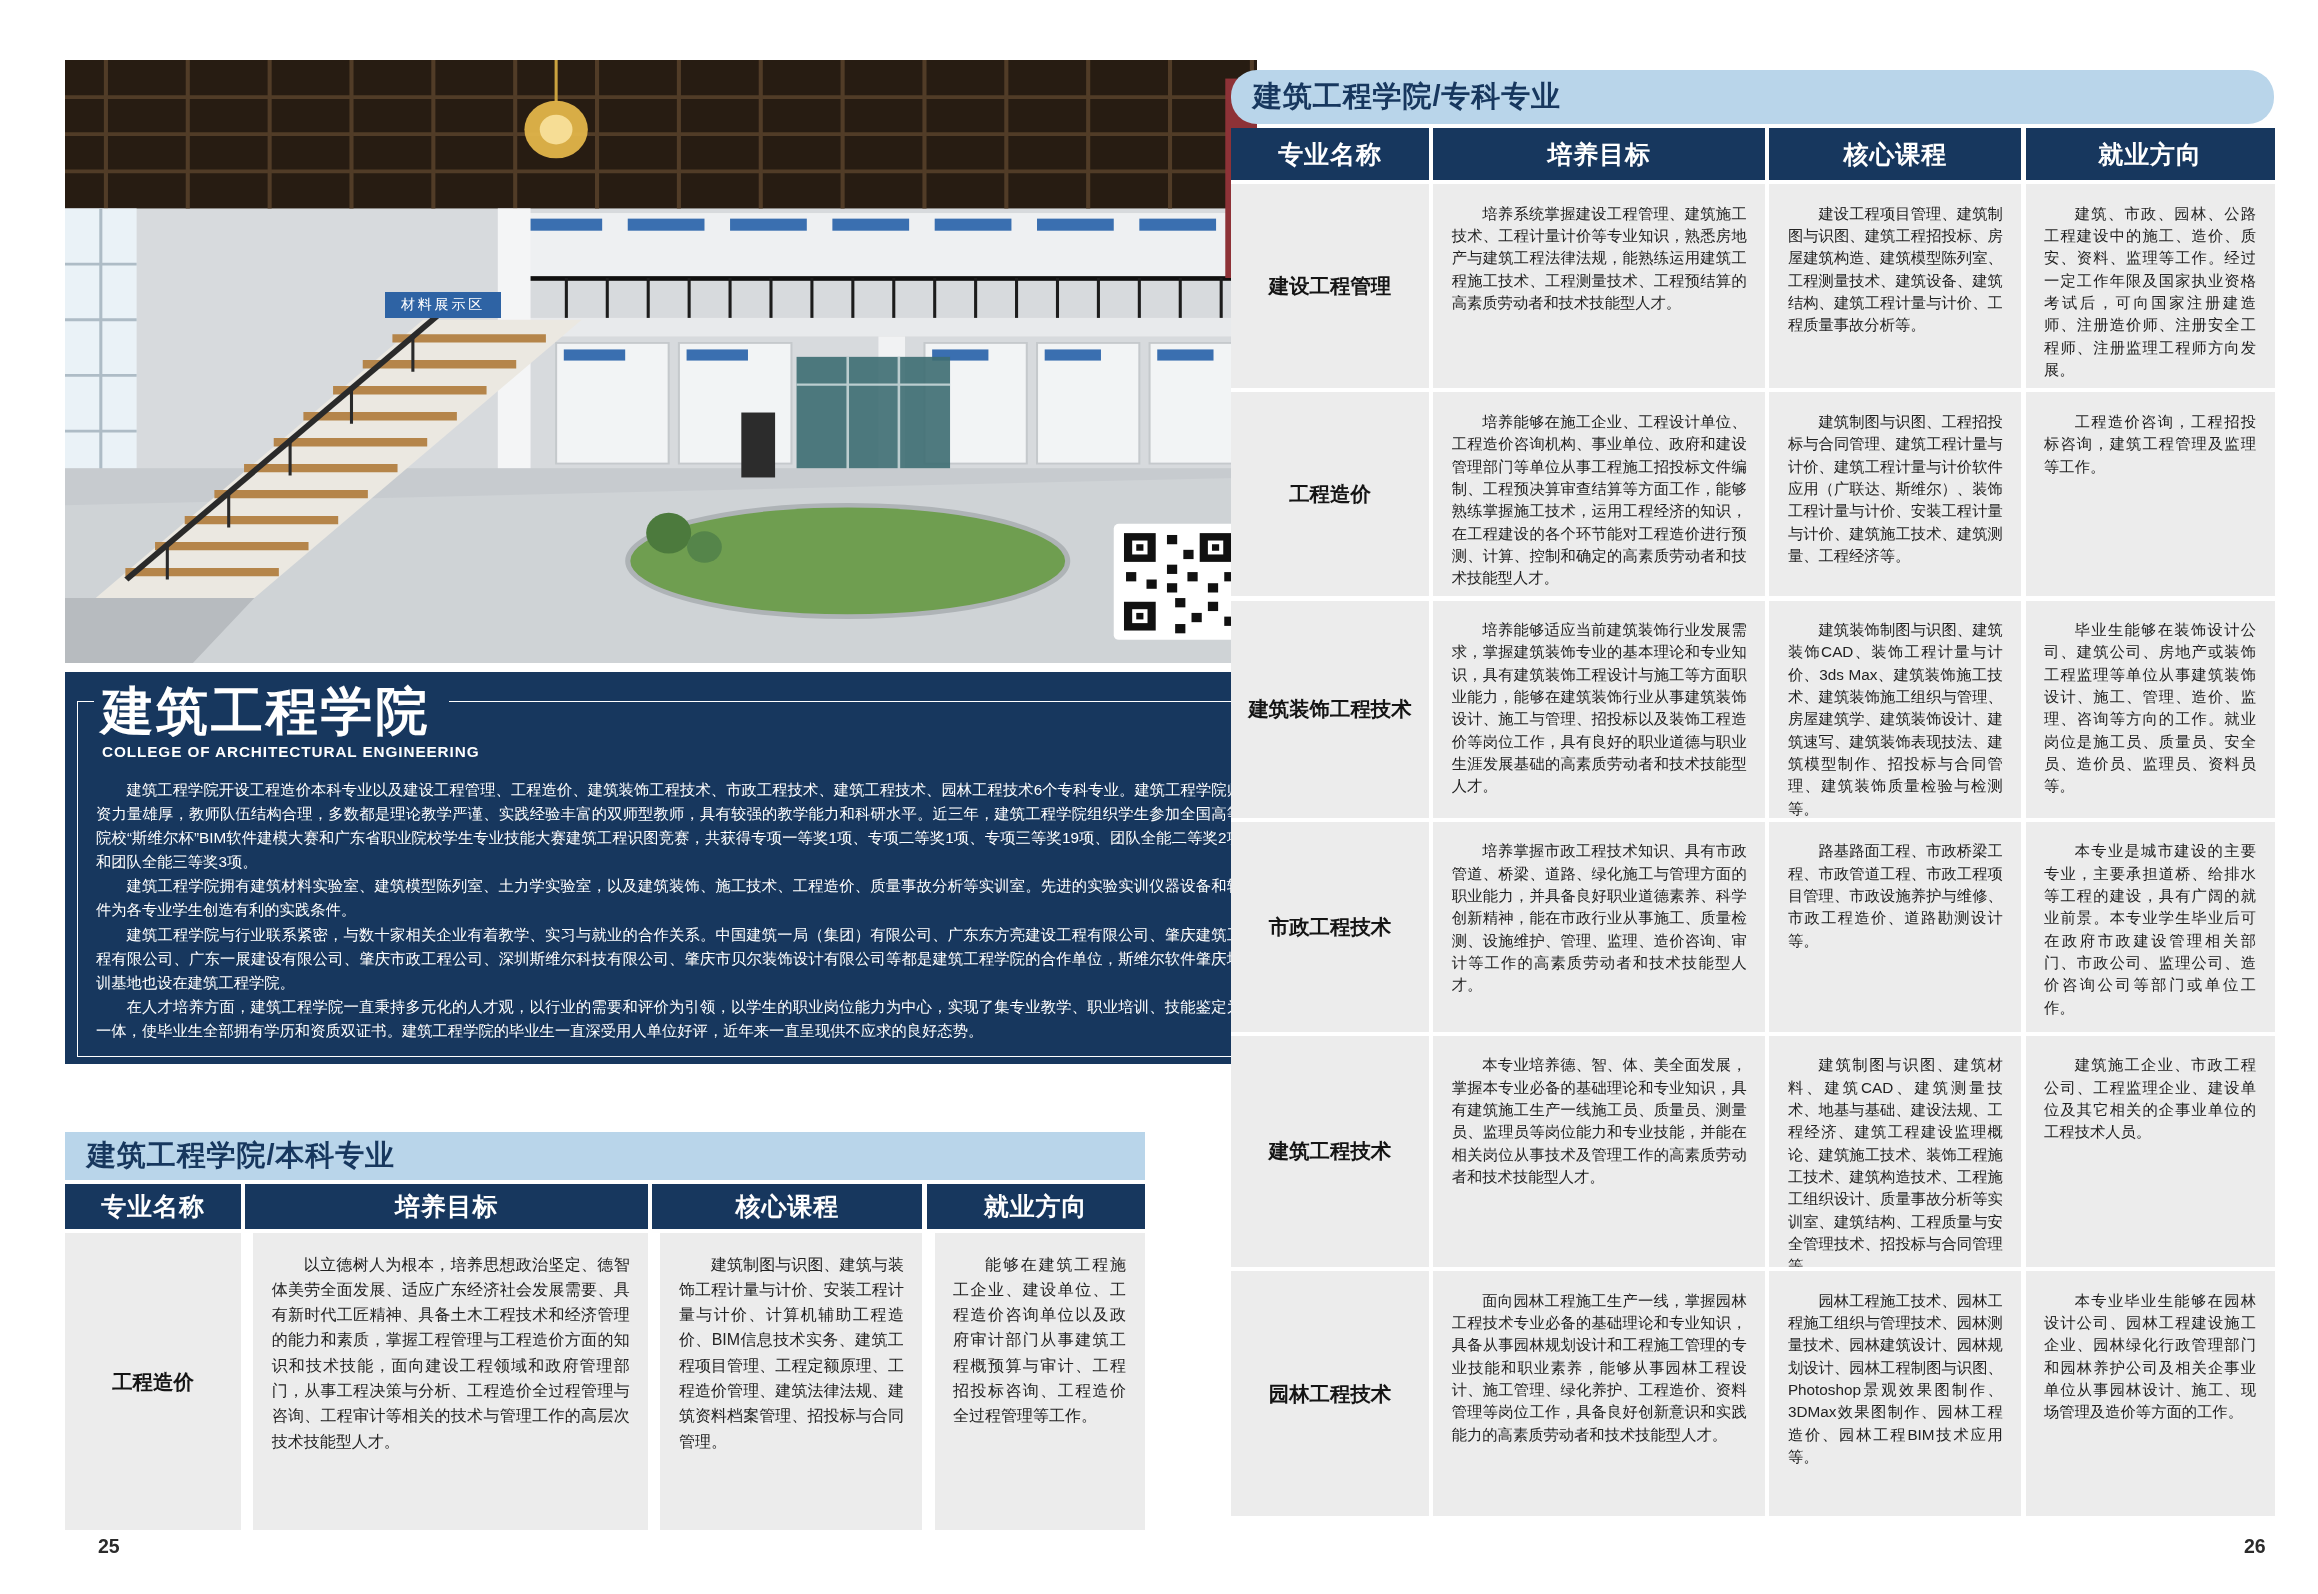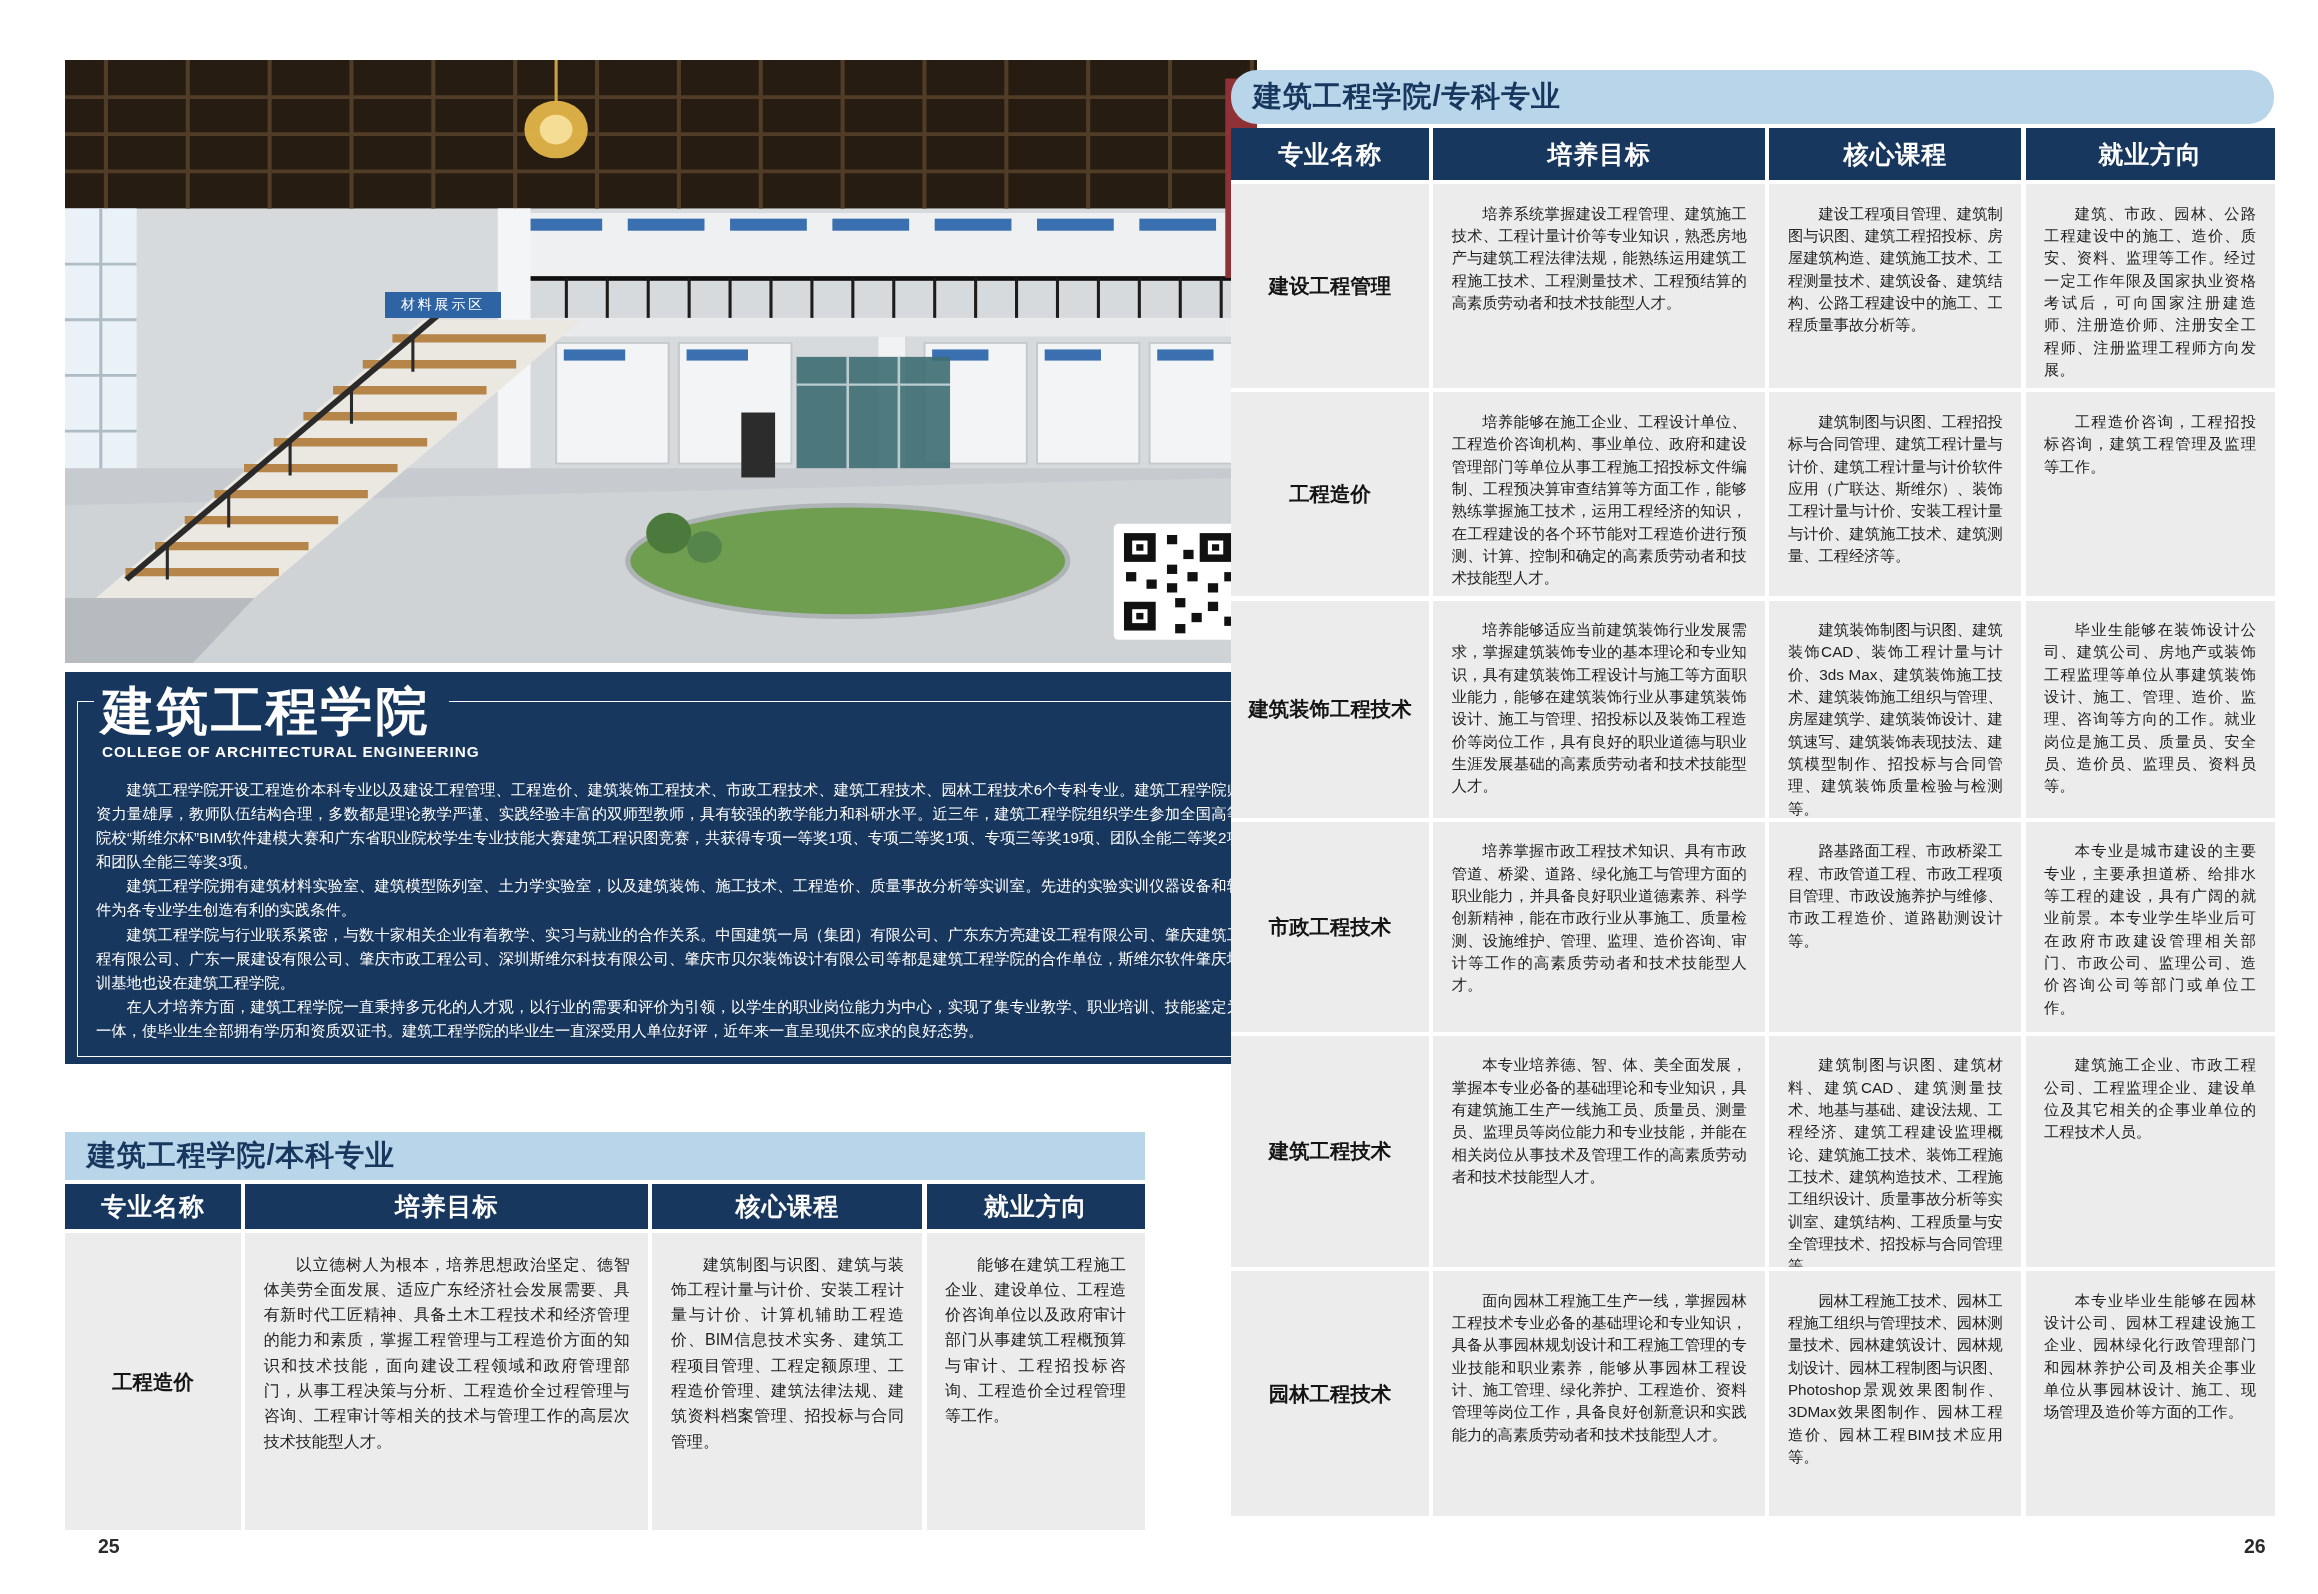--- a/index.html
+++ b/index.html
@@ -35,21 +35,21 @@
             grid-template-rows:45px 297px;}
   .tbl-right{left:1231px;top:128px;width:1043px;
              grid-template-columns:198px 332px 252px 249px;
              grid-template-rows:52px 204px 204px 217px 210px 231px 245px;}
   .th{background:#17375e;color:#ffffff;font-size:25px;font-weight:bold;
       display:flex;align-items:center;justify-content:center;letter-spacing:0.9px;}
   .cell{background:#ececec;color:#222222;box-sizing:border-box;overflow:hidden;}
   .name{display:flex;align-items:center;justify-content:center;font-size:20.4px;font-weight:bold;color:#141414;
         text-align:center;padding:0 4.6px;}
   .body{text-align:justify;text-indent:2em;padding:18.5px 18.5px 11px 18.5px;}
-  .tbl-left .body{font-size:16px;line-height:1.58;}
+  .tbl-left .body{font-size:16px;line-height:1.58;margin-left:8px;}
   .tbl-right .body{font-size:15.3px;line-height:1.46;}
 
   
   .pagenum{position:absolute;font-size:19.5px;font-weight:bold;color:#2b2b2b;}
   .pn-left{left:70px;top:1535px;margin-left:28px;}
   .pn-right{left:2244px;top:1535px;}
 </style>
 </head>
 <body>
 
@@ -201,21 +201,21 @@
   <div class="banner banner-right">建筑工程学院/专科专业</div>
 
   <div class="tbl tbl-right">
     <div class="th">专业名称</div>
     <div class="th">培养目标</div>
     <div class="th">核心课程</div>
     <div class="th">就业方向</div>
 
     <div class="cell name">建设工程管理</div>
     <div class="cell body">培养系统掌握建设工程管理、建筑施工技术、工程计量计价等专业知识，熟悉房地产与建筑工程法律法规，能熟练运用建筑工程施工技术、工程测量技术、工程预结算的高素质劳动者和技术技能型人才。</div>
-    <div class="cell body">建设工程项目管理、建筑制图与识图、建筑工程招投标、房屋建筑构造、建筑施工技术、工程测量技术、建筑设备、建筑结构、公路工程建设中的施工、工程质量事故分析等。</div>
+    <div class="cell body">建设工程项目管理、建筑制图与识图、建筑工程招投标、房屋建筑构造、建筑模型陈列室、工程测量技术、建筑设备、建筑结构、建筑工程计量与计价、工程质量事故分析等。</div>
     <div class="cell body">建筑、市政、园林、公路工程建设中的施工、造价、质安、资料、监理等工作。经过一定工作年限及国家执业资格考试后，可向国家注册建造师、注册造价师、注册安全工程师、注册监理工程师方向发展。</div>
 
     <div class="cell name">工程造价</div>
     <div class="cell body">培养能够在施工企业、工程设计单位、工程造价咨询机构、事业单位、政府和建设管理部门等单位从事工程施工招投标文件编制、工程预决算审查结算等方面工作，能够熟练掌握施工技术，运用工程经济的知识，在工程建设的各个环节能对工程造价进行预测、计算、控制和确定的高素质劳动者和技术技能型人才。</div>
     <div class="cell body">建筑制图与识图、工程招投标与合同管理、建筑工程计量与计价、建筑工程计量与计价软件应用（广联达、斯维尔）、装饰工程计量与计价、安装工程计量与计价、建筑施工技术、建筑测量、工程经济等。</div>
     <div class="cell body">工程造价咨询，工程招投标咨询，建筑工程管理及监理等工作。</div>
 
     <div class="cell name">建筑装饰工程技术</div>
     <div class="cell body">培养能够适应当前建筑装饰行业发展需求，掌握建筑装饰专业的基本理论和专业知识，具有建筑装饰工程设计与施工等方面职业能力，能够在建筑装饰行业从事建筑装饰设计、施工与管理、招投标以及装饰工程造价等岗位工作，具有良好的职业道德与职业生涯发展基础的高素质劳动者和技术技能型人才。</div>
     <div class="cell body">建筑装饰制图与识图、建筑装饰CAD、装饰工程计量与计价、3ds Max、建筑装饰施工技术、建筑装饰施工组织与管理、房屋建筑学、建筑装饰设计、建筑速写、建筑装饰表现技法、建筑模型制作、招投标与合同管理、建筑装饰质量检验与检测等。</div>

